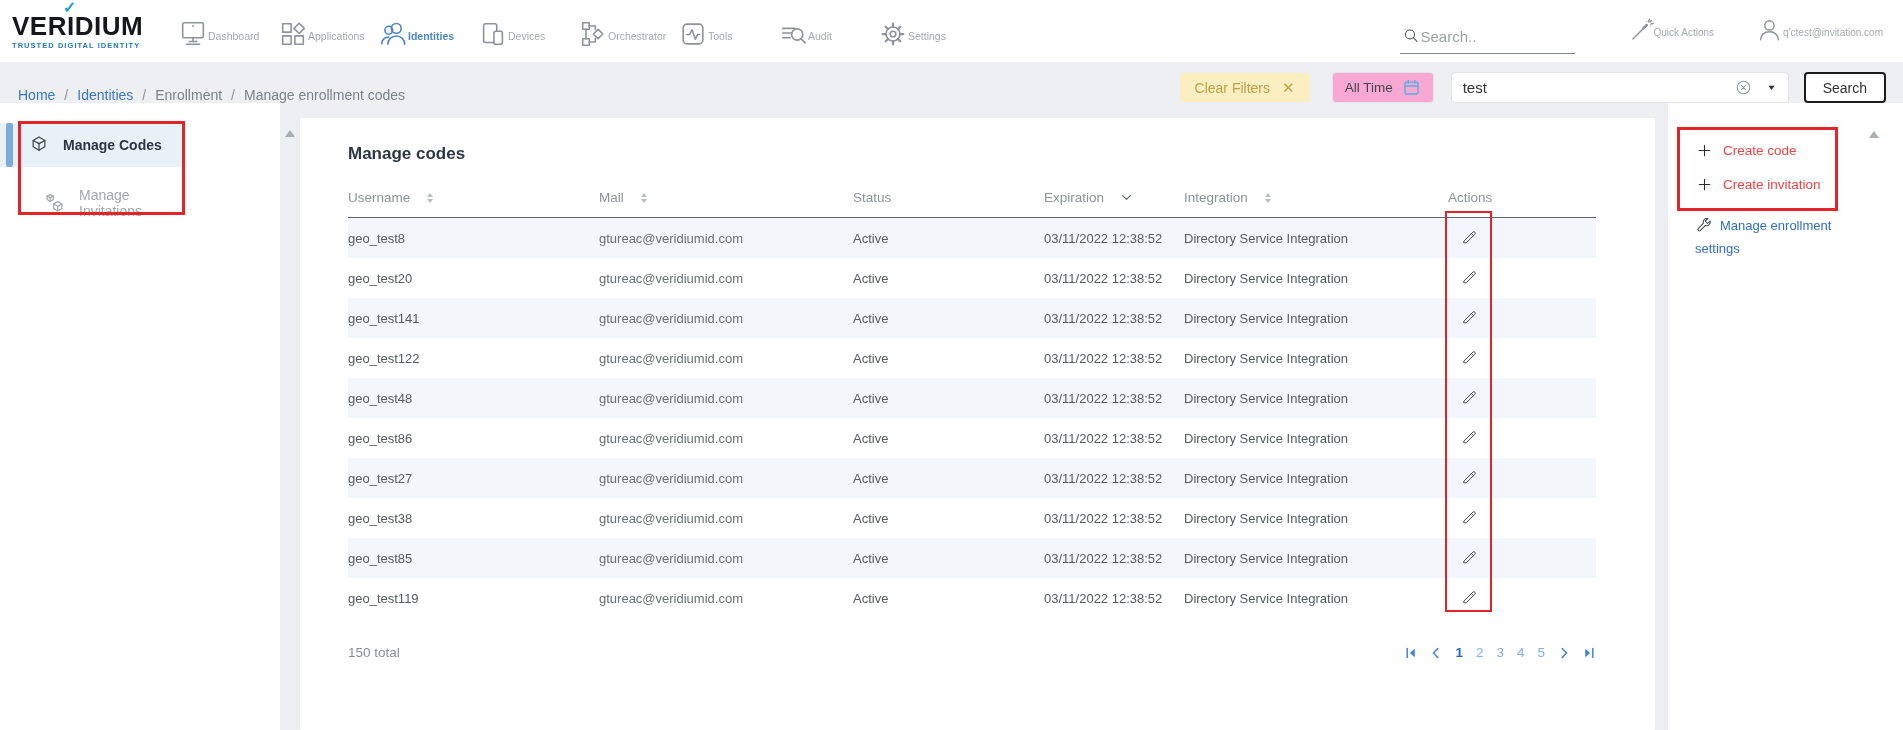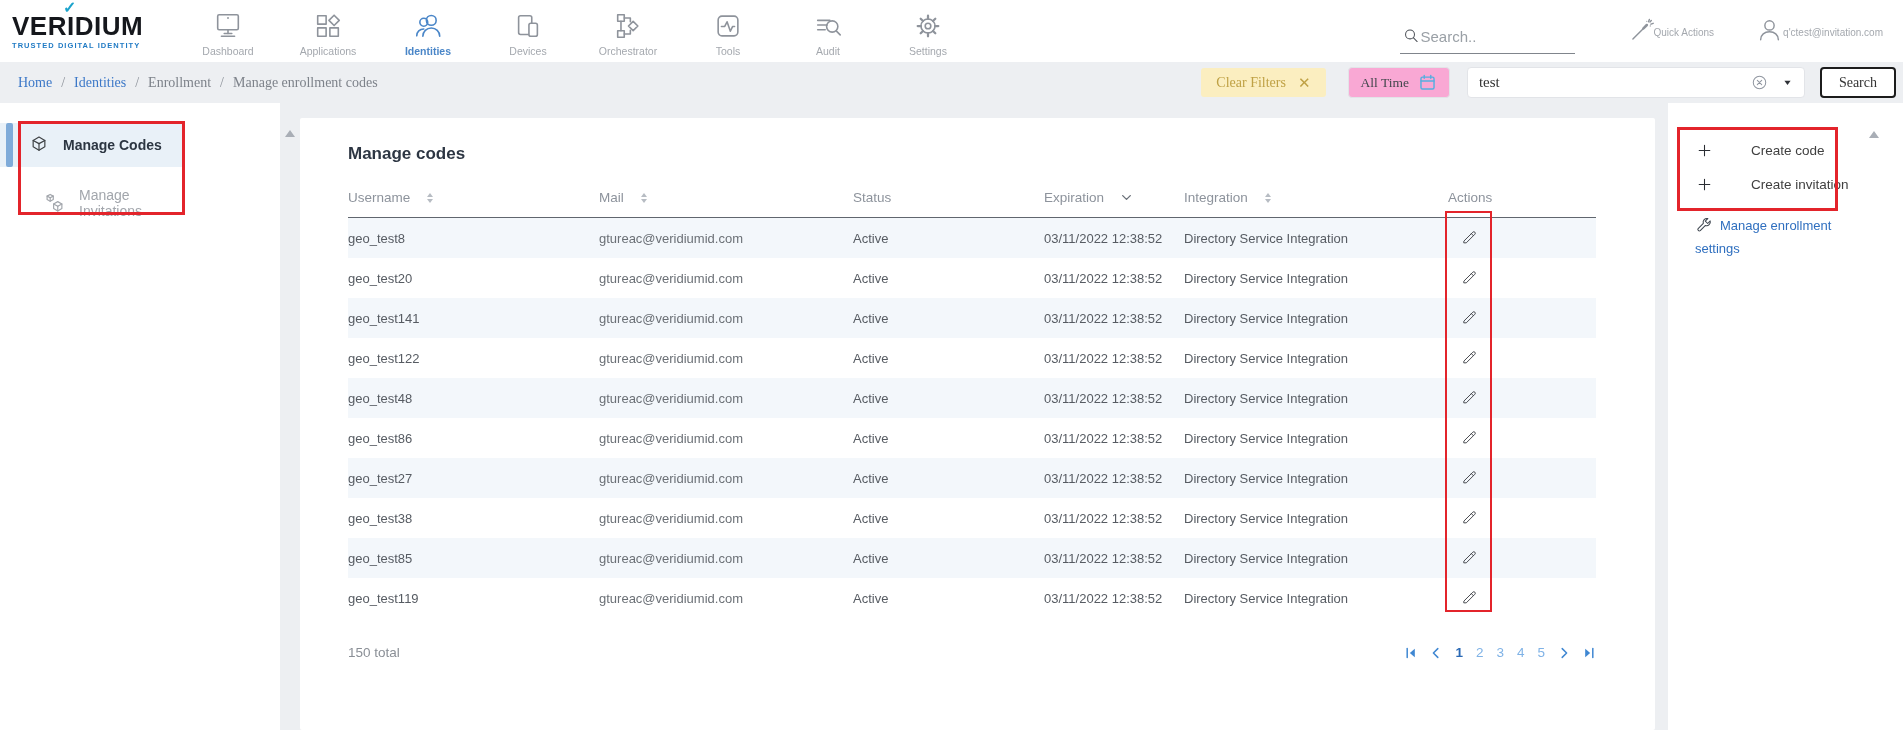--- a/index.html
+++ b/index.html
@@ -7,38 +7,38 @@
   body { font-family:"Liberation Sans", sans-serif; background:#edeff2; color:#333; }
 
   
   .topnav { height:62px; background:#fff; display:flex; align-items:center; }
   .logo { margin-left:12px; width:158px; flex:0 0 auto; }
   .logo-name { font-size:26px; font-weight:bold; color:#15171c; line-height:1; letter-spacing:.5px; }
   .logo-i { position:relative; }
   .logo-i .check { position:absolute; left:-4px; top:-11px; font-size:16px; font-weight:bold; color:#1ba3cc; }
   .logo-tag { font-size:7.5px; font-weight:bold; letter-spacing:1.05px; color:#1f7ac4; margin-top:2px; }
   .mainnav { display:flex; margin-left:8px; }
-  .nav-item { width:100px; display:flex; flex-direction:column; align-items:center; padding-top:6px; cursor:pointer;text-align:center; }
+  .nav-item { width:100px; display:flex; flex-direction:row; align-items:center; padding-top:6px; cursor:pointer;text-align:center; }
   .nav-item .icon { width:30px; height:30px; color:#8e939b; }
   .nav-item.active .icon { color:#4a86c8; }
   .nav-label { font-size:10.5px; color:#a4a8ae; margin-top:4px; }
   .nav-item.active .nav-label { color:#4a86c8; font-weight:bold; }
   .icon svg { width:100%; height:100%; fill:none; stroke:currentColor; stroke-width:1.7; stroke-linecap:round; stroke-linejoin:round; display:block; }
   .topright { margin-left:auto; display:flex; align-items:flex-start; padding-right:20px; }
   .globalsearch { width:175px; border-bottom:1px solid #80858c; display:flex; align-items:center; padding:8px 2px 7px 2px; margin-top:10px; margin-right:52px; }
   .globalsearch .icon { width:19px; height:19px; color:#4a4e55; flex:0 0 auto; }
   .globalsearch input { border:none; outline:none; background:transparent; font-size:15px; color:#666; width:130px; font-family:inherit; }
   .globalsearch input::placeholder { color:#9aa0a6; }
   .topcluster { display:flex; flex-direction:row; align-items:center; margin-top:8px; cursor:pointer; }
   .quick { margin-right:42px; }
   .topcluster .icon { width:27px; height:27px; color:#8e939b; }
   .topcluster-label { font-size:10px; color:#a4a8ae; margin-top:4px; white-space:nowrap; }
 
   
-  .breadbar { height:41px; background:#edeff2; display:flex; align-items:center; padding:0 7px 0 18px;font-family:Liberation Serif, serif; }
+  .breadbar { height:41px; background:#edeff2; display:flex; align-items:flex-end; padding:0 17px 0 18px; }
   .breadcrumb { display:flex; gap:9px; font-size:14px; color:#7d828a; align-items:center; }
   .crumb.link { color:#3c78c8; cursor:pointer; }
   .crumb-sep { color:#8d929a; }
   .filterbar { margin-left:auto; display:flex; align-items:center; }
   .clear-pill { background:#fbeec0; color:#bfa145; font-size:14px; height:29px; padding:0 15px; border-radius:3px; display:flex; align-items:center; gap:12px; cursor:pointer; margin-right:22px; border:none; font-family:inherit; }
   .clear-pill .x { font-size:15px; }
   .alltime { background:#f9a8d4; border:1px solid #e2e4e8; border-radius:4px; height:31px; padding:0 12px; display:flex; align-items:center; gap:9px; font-size:13.5px; color:#43474d; cursor:pointer; margin-right:17px; }
   .alltime .icon { width:19px; height:19px; color:#55aee0; }
   .alltime .icon svg { stroke-width:2.4; }
   .filter-input-wrap { background:#fff; border:1px solid #e2e4e8; border-radius:4px; width:338px; height:31px; display:flex; align-items:center; padding:0 11px; margin-right:15px; }
@@ -91,21 +91,21 @@
   .pag-btn { background:none; border:none; padding:0; width:14px; height:14px; cursor:pointer; color:#3f87d2; }
   .pag-btn svg { width:14px; height:14px; display:block; }
   .pag-page { background:none; border:none; font-family:inherit; font-size:13.5px; color:#7fb2e6; cursor:pointer; padding:0 1px; }
   .pag-page.current { color:#2a69b5; font-weight:bold; }
 
   .rightpanel { width:235px; flex:0 0 auto; background:#fff; margin-left:13px; position:relative; padding-top:30px; }
   .rightpanel .scroll-arrow { position:absolute; right:24px; top:28px; }
   .panel-link { display:flex; align-items:center; gap:10px; padding-left:28px; height:34px; cursor:pointer; }
   .panel-link .icon { width:17px; height:17px; color:#2a2d33; flex:0 0 auto; }
   .panel-link .icon svg { stroke-width:1.5; }
-  .panel-link span.lbl { font-size:13.5px; color:#404040;margin-left:28px; }
+  .panel-link span.lbl { font-size:13.5px; color:#ef4444; }
   .redbox.links-box { left:9px; top:24px; width:161px; height:84px; }
   .panel-settings { margin-top:14px; padding-left:27px; width:200px; font-size:13px; color:#2f6fbf; line-height:1.75; cursor:pointer; }
   .panel-settings .icon { display:inline-block; width:18px; height:18px; vertical-align:-4px; margin-right:7px; color:#3f4750; }
   .panel-settings .icon svg { stroke-width:1.4; }
 </style>
 </head>
 <body>
 
 <header class="topnav">
   <div class="logo">

